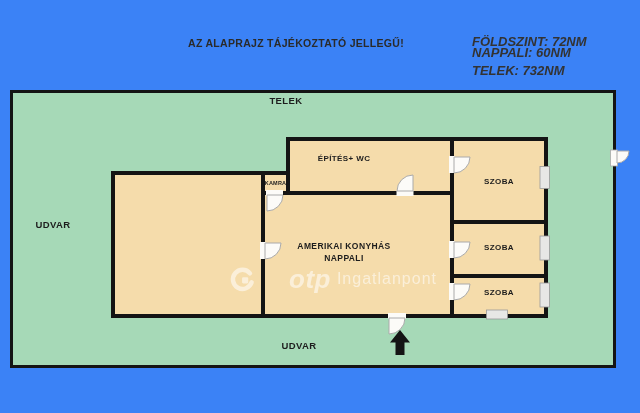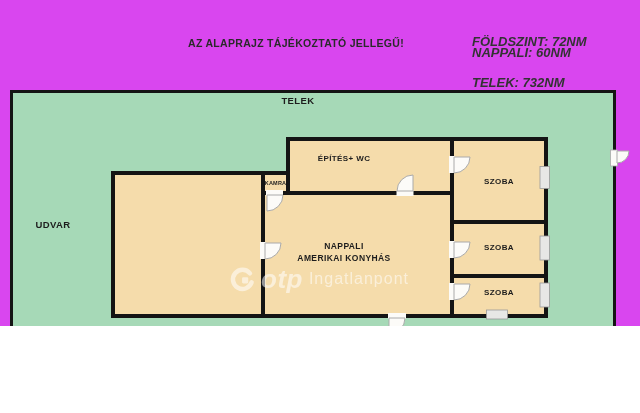--- a/index.html
+++ b/index.html
@@ -1,68 +1,68 @@
 <!DOCTYPE html>
 <html><head>
 <meta charset="utf-8">
 <style>
   html,body{margin:0;padding:0;}
   .page{
-    position:relative;width:640px;height:326px;background:#d946ef;
+    position:relative;width:640px;height:413px;background:#3b82f6;
     font-family:"Liberation Sans", sans-serif;overflow:hidden;
     color:#1d1d1d;
   }
   .abs{position:absolute;}
   .title{
     left:0;top:37px;width:592px;text-align:center;
     font-size:10.5px;font-weight:bold;letter-spacing:.3px;color:#2a2a2a;
   }
   .info{
     left:472px;top:37px;font-size:13px;font-weight:bold;color:#333;
     line-height:10.5px;white-space:nowrap;font-style:italic;
   }
-  .info .gap{margin-top:20px;}
+  .info .gap{margin-top:8px;}
   .plot{
     left:10px;top:90px;width:606px;height:278px;box-sizing:border-box;
     background:#a6d9b7;border:3px solid #141414;z-index:1;
   }
   .room{
     position:absolute;box-sizing:border-box;background:#f5dcab;
     border:4px solid #141414;z-index:2;
   }
   .lbl{
     position:absolute;z-index:4;font-weight:bold;color:#1d1d1d;
     text-align:center;letter-spacing:.4px;
   }
   .lbl-9{font-size:9.5px;}
   .lbl-8{font-size:8px;}
   .lbl-5{font-size:5.5px;letter-spacing:.2px;}
   .overlay{left:0;top:0;width:640px;height:413px;z-index:3;pointer-events:none;}
   .watermark{
     left:228px;top:262px;height:34px;display:flex;align-items:center;gap:6px;
     z-index:5;color:rgba(255,255,255,0.55);pointer-events:none;
   }
-  .wm-otp{font-size:26px;font-weight:800;font-style:italic;letter-spacing:.5px;}
+  .wm-otp{font-size:26px;font-weight:800;font-style:italic;letter-spacing:.5px;padding-left:28px;}
   .wm-suffix{font-size:16px;font-weight:400;letter-spacing:1px;}
   .nappali-lbl{line-height:12px;}
 </style>
 </head>
 <body>
 
 <div class="page">
 
   <div class="abs title">AZ ALAPRAJZ TÁJÉKOZTATÓ JELLEGŰ!</div>
   <div class="abs info">
     <div>FÖLDSZINT: 72NM</div>
     <div>NAPPALI: 60NM</div>
     <div class="gap">TELEK: 732NM</div>
   </div>
 
   <div class="abs plot"></div>
-  <div class="lbl lbl-9" style="left:258px;top:95px;width:80px;text-align:center;">TELEK</div>
+  <div class="lbl lbl-9" style="left:246px;top:95px;width:80px;text-align:center;">TELEK</div>
   <div class="lbl lbl-9" style="left:13px;top:219px;width:80px;">UDVAR</div>
   <div class="lbl lbl-9" style="left:259px;top:340px;width:80px;">UDVAR</div>
 
   <div class="room" style="left:111px;top:171px;width:154px;height:147px;"></div>
   <div class="room" style="left:261px;top:171px;width:29px;height:24px;"></div>
   <div class="room" style="left:286px;top:137px;width:168px;height:58px;"></div>
   <div class="room" style="left:261px;top:191px;width:193px;height:127px;"></div>
   <div class="room" style="left:450px;top:137px;width:98px;height:87px;"></div>
   <div class="room" style="left:450px;top:220px;width:98px;height:58px;"></div>
   <div class="room" style="left:450px;top:274px;width:98px;height:44px;"></div>
@@ -92,22 +92,22 @@
 
     <rect x="610.5" y="150" width="7" height="16" fill="#fcfbf8" stroke="#aaaaaa" stroke-width="0.8"></rect>
     <path d="M 617 151 L 629 151 A 12 12 0 0 1 617 163 Z" fill="#fcfbf8" stroke="#aaaaaa" stroke-width="1"></path>
 
     <polygon points="400,330 410,342.5 404.5,342.5 404.5,355 395.5,355 395.5,342.5 390,342.5" fill="#141414"></polygon>
   </svg>
 
   <div class="lbl lbl-5" style="left:261px;top:180px;width:29px;">KAMRA</div>
   <div class="lbl lbl-8" style="left:288px;top:154px;width:112px;">ÉPÍTÉS+ WC</div>
   <div class="lbl lbl-8 nappali-lbl" style="left:261px;top:240px;width:166px;font-size:8.5px;">
+    <div>AMERIKAI KONYHÁS</div>
     <div>NAPPALI</div>
-    <div>AMERIKAI KONYHÁS</div>
   </div>
   <div class="lbl lbl-8" style="left:450px;top:177px;width:98px;">SZOBA</div>
   <div class="lbl lbl-8" style="left:450px;top:243px;width:98px;">SZOBA</div>
   <div class="lbl lbl-8" style="left:450px;top:288px;width:98px;">SZOBA</div>
 
   <div class="abs watermark">
     <svg width="27" height="27" viewBox="0 0 24 24">
       <path d="M 19.5 6.5 A 8.5 8.5 0 1 0 21 14.5" fill="none" stroke="rgba(255,255,255,0.55)" stroke-width="4" stroke-linecap="round"></path>
       <rect x="12.5" y="10" width="5.5" height="5.5" rx="1" fill="rgba(255,255,255,0.55)"></rect>
     </svg>

